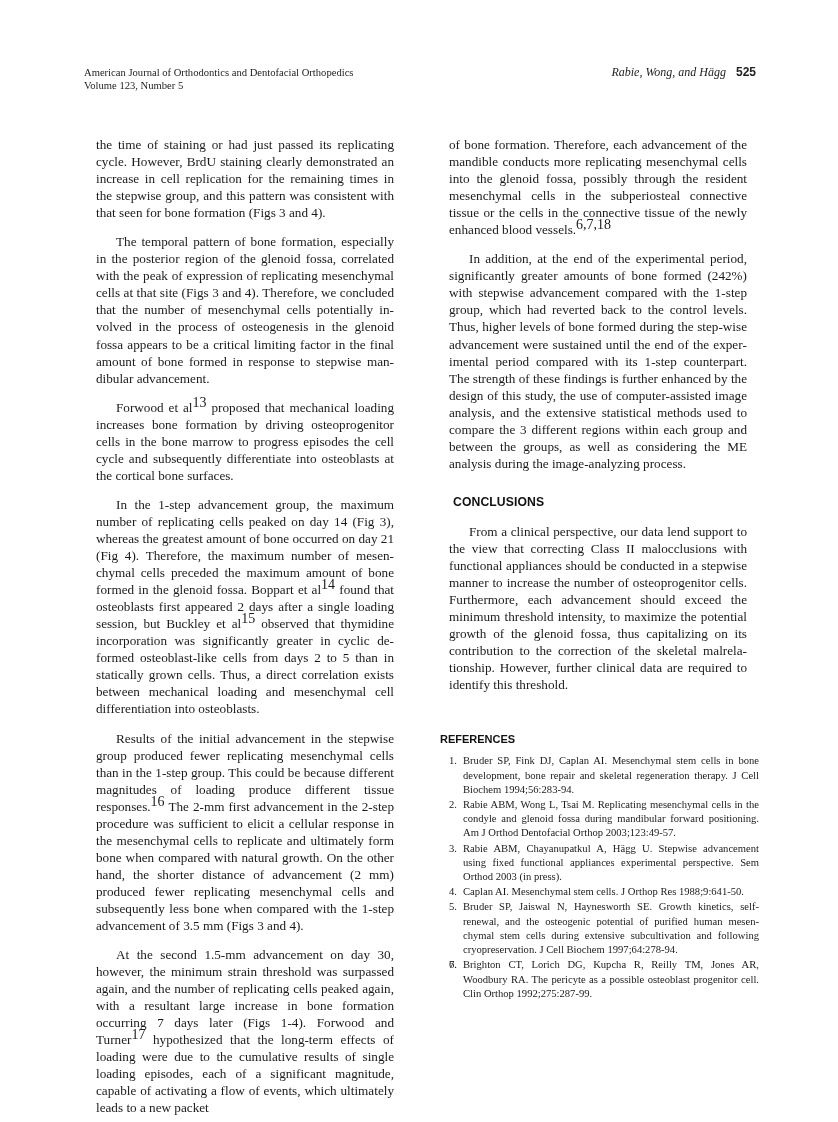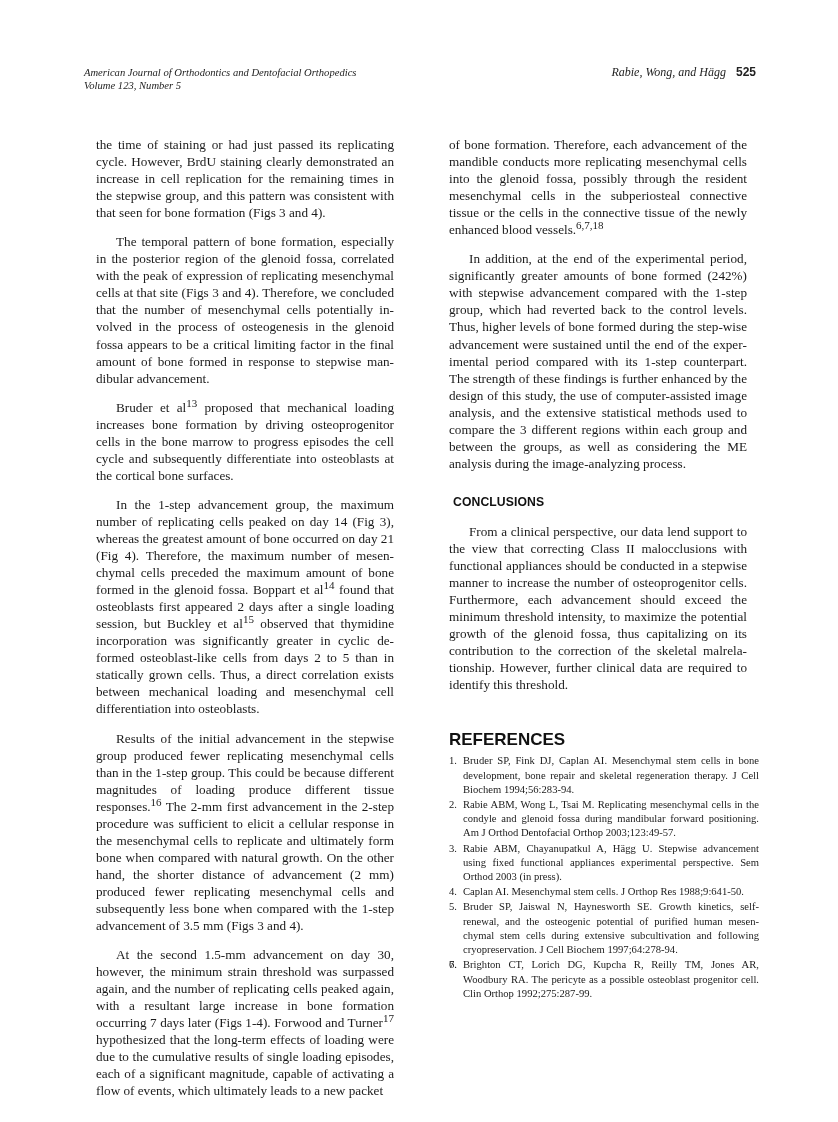--- a/index.html
+++ b/index.html
@@ -1,33 +1,33 @@
 <!DOCTYPE html>
 <html><head>
 <meta charset="utf-8">
 <style>
   html, body { margin: 0; padding: 0; background: #ffffff; }
   body { width: 838px; height: 1122px; position: relative; overflow: hidden; color: #1a1a1a; }
   .page { position: absolute; left: 0; top: 0; width: 838px; height: 1122px; }
 
   .header { position: absolute; left: 84px; top: 66px; width: 672px; height: 28px; }
-  .hdr-left { position: absolute; left: 0; top: 0; font-family: "Liberation Serif", serif; font-style: italic; font-size: 10.6px; line-height: 13px; color: #222; }
+  .hdr-left { position: absolute; left: 0; top: 0; font-family: "Liberation Serif", serif; font-size: 10.6px; line-height: 13px; color: #222; }
   .hdr-right { position: absolute; right: 0; top: 0; font-family: "Liberation Serif", serif; font-style: italic; font-size: 12px; line-height: 13px; color: #222; white-space: nowrap; margin-left: 20px; }
   .page-num { font-family: "Liberation Sans", sans-serif; font-style: normal; font-weight: bold; font-size: 12px; margin-left: 10px; }
 
   .col { position: absolute; top: 124px; width: 322px; font-family: "Liberation Serif", serif; font-size: 13.2px; line-height: 17.05px; color: #1a1a1a; }
   .col-left { left: 84px; }
   .col-right { left: 437px; }
 
   .para { margin: 12px; text-align: justify; text-indent: 0; hyphens: manual; }
   .para.indent { text-indent: 20px; }
-  sup { font-size: 11px; line-height: 0; vertical-align: 5px; }
+  sup { font-size: 14px; line-height: 0; vertical-align: 5px; }
 
   .section-heading { font-family: "Liberation Sans", sans-serif; font-weight: bold; font-size: 12.2px; margin: 22px 0 10px 16px; letter-spacing: 0.1px; color: #111; }
-  .refs-heading { font-family: "Liberation Sans", sans-serif; font-weight: bold; font-size: 17px; margin: 38px 0 6px 12px; color: #111; }
+  .refs-heading { font-family: "Liberation Sans", sans-serif; font-weight: bold; font-size: 11px; margin: 38px 0 6px 3px; color: #111; }
 
   .ref-list { margin: 0; padding: 0; list-style: none; }
   .ref-item { position: relative; padding-left: 26px; font-family: "Liberation Serif", serif; font-size: 10.6px; line-height: 14.2px; text-align: justify; margin-bottom: 1px; }
   .ref-num { position: absolute; left: 4px; top: 0; width: 16px; text-align: right; }
 </style>
 </head>
 <body>
 
 <div class="page">
 
@@ -39,21 +39,21 @@
     <div class="hdr-right">
       <span>Rabie, Wong, and Hägg</span><span class="page-num">525</span>
     </div>
   </div>
 
   <div class="col col-left">
     <p class="para"><span>the time of staining or had just passed its replicating cycle. However, BrdU staining clearly demonstrated an increase in cell replication for the remaining times in the stepwise group, and this pattern was consistent with that seen for bone formation (Figs 3 and 4).</span></p>
 
     <p class="para indent"><span>The temporal pattern of bone formation, especially in the posterior region of the glenoid fossa, correlated with the peak of expression of replicating mesenchymal cells at that site (Figs 3 and 4). Therefore, we concluded that the number of mesenchymal cells potentially in­volved in the process of osteogenesis in the glenoid fossa appears to be a critical limiting factor in the final amount of bone formed in response to stepwise man­dibular advancement.</span></p>
 
-    <p class="para indent"><span>Bruder et al</span><sup>13</sup><span> proposed that mechanical loading increases bone formation by driving osteoprogenitor cells in the bone marrow to progress episodes the cell cycle and subsequently differentiate into osteoblasts at the cortical bone surfaces.</span></p>
+    <p class="para indent"><span>Forwood et al</span><sup>13</sup><span> proposed that mechanical loading increases bone formation by driving osteoprogenitor cells in the bone marrow to progress episodes the cell cycle and subsequently differentiate into osteoblasts at the cortical bone surfaces.</span></p>
 
     <p class="para indent"><span>In the 1-step advancement group, the maximum number of replicating cells peaked on day 14 (Fig 3), whereas the greatest amount of bone occurred on day 21 (Fig 4). Therefore, the maximum number of mesen­chymal cells preceded the maximum amount of bone formed in the glenoid fossa. Boppart et al</span><sup>14</sup><span> found that osteoblasts first appeared 2 days after a single loading session, but Buckley et al</span><sup>15</sup><span> observed that thymidine incorporation was significantly greater in cyclic de­formed osteoblast-like cells from days 2 to 5 than in statically grown cells. Thus, a direct correlation exists between mechanical loading and mesenchymal cell differentiation into osteoblasts.</span></p>
 
     <p class="para indent"><span>Results of the initial advancement in the stepwise group produced fewer replicating mesenchymal cells than in the 1-step group. This could be because differ­ent magnitudes of loading produce different tissue responses.</span><sup>16</sup><span> The 2-mm first advancement in the 2-step procedure was sufficient to elicit a cellular response in the mesenchymal cells to replicate and ultimately form bone when compared with natural growth. On the other hand, the shorter distance of advancement (2 mm) produced fewer replicating mesenchymal cells and subsequently less bone when compared with the 1-step advancement of 3.5 mm (Figs 3 and 4).</span></p>
 
     <p class="para indent"><span>At the second 1.5-mm advancement on day 30, however, the minimum strain threshold was surpassed again, and the number of replicating cells peaked again, with a resultant large increase in bone formation occurring 7 days later (Figs 1-4). Forwood and Turner</span><sup>17</sup><span> hypothesized that the long-term effects of loading were due to the cumulative results of single loading episodes, each of a significant magnitude, capable of activating a flow of events, which ultimately leads to a new packet</span></p>
   </div>
 
   <div class="col col-right">
     <p class="para"><span>of bone formation. Therefore, each advancement of the mandible conducts more replicating mesenchymal cells into the glenoid fossa, possibly through the resident mesenchymal cells in the subperiosteal connective tissue or the cells in the connective tissue of the newly enhanced blood vessels.</span><sup>6,7,18</sup></p>

